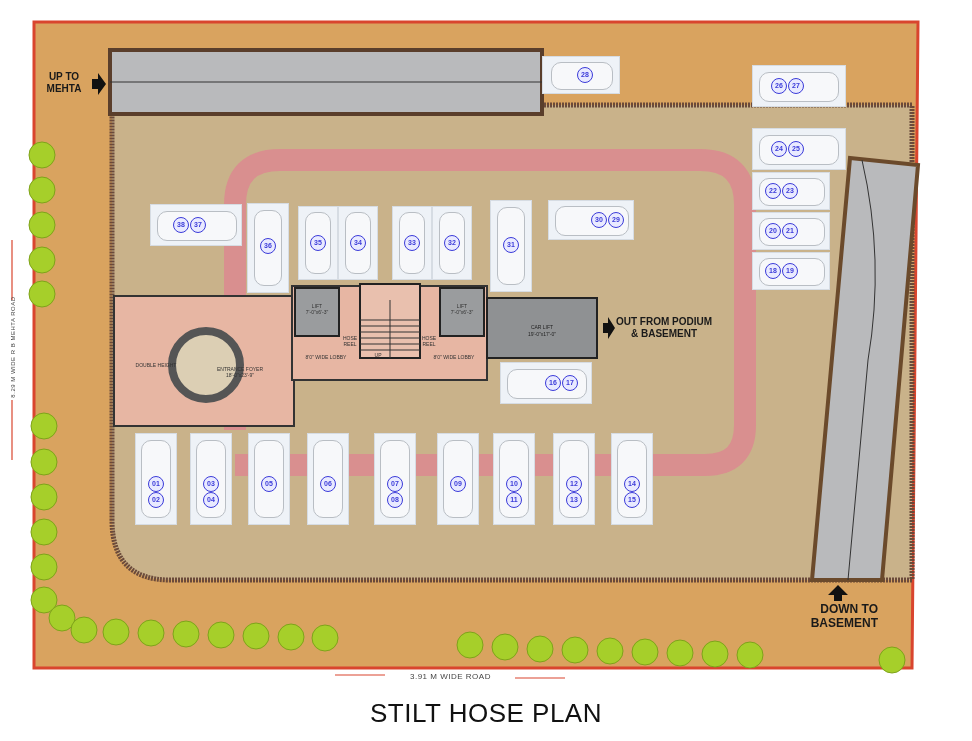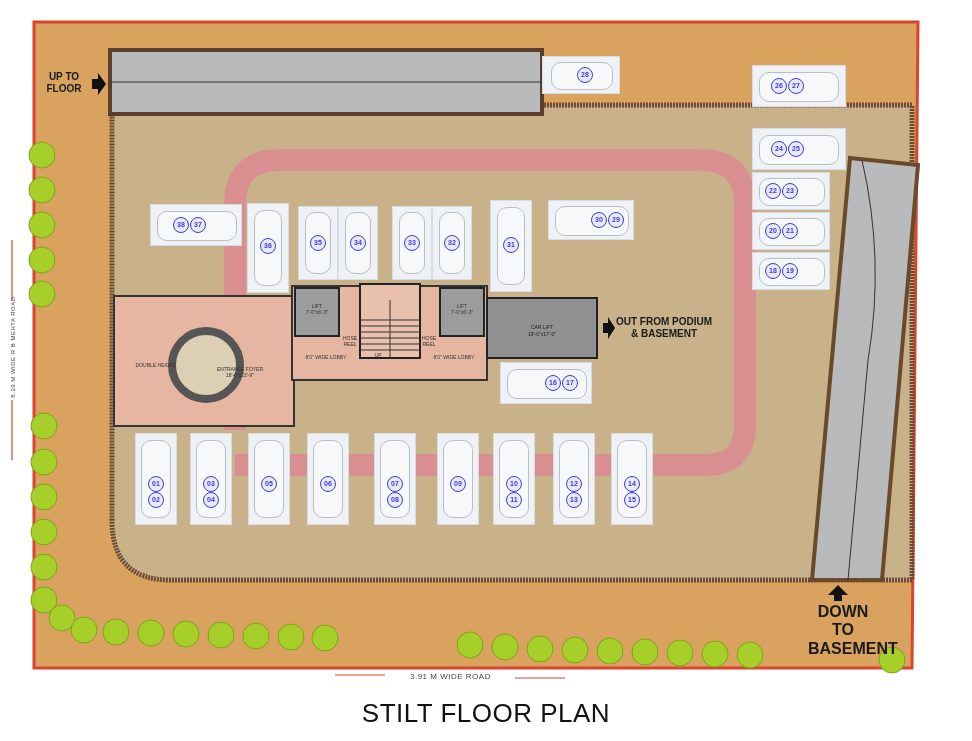--- a/index.html
+++ b/index.html
@@ -206,35 +206,35 @@
     <span class="num" style="left:12px;top:36px;">31</span>
   </div>
 
   <div class="slot" style="left:150px;top:204px;width:92px;height:42px;">
     <div class="car" style="left:6px;top:6px;width:80px;height:30px;"></div>
     <span class="num" style="left:22px;top:12px;">38</span>
     <span class="num" style="left:39px;top:12px;">37</span>
   </div>
 </div>
 
-<div class="lbl" style="left:38px;top:71px;width:52px;font-size:10px;">UP TO FLOOR</div>
+<div class="lbl" style="left:38px;top:71px;width:52px;font-size:10px;">UP TO MEHTA</div>
 <div class="lbl" style="left:614px;top:316px;width:100px;font-size:10px;">OUT FROM PODIUM &amp; BASEMENT</div>
-<div class="lbl" style="left:808px;top:603px;width:70px;font-size:16px;">DOWN TO BASEMENT</div>
+<div class="lbl" style="left:808px;top:603px;width:70px;font-size:12px;text-align:right;">DOWN TO BASEMENT</div>
 
 <div class="tiny" style="left:128px;top:362px;width:56px;">DOUBLE HEIGHT</div>
 <div class="tiny" style="left:210px;top:366px;width:60px;">ENTRANCE FOYER</div>
 <div class="tiny" style="left:210px;top:372px;width:60px;">18'-0"x23'-9"</div>
 <div class="tiny" style="left:297px;top:303px;width:40px;">LIFT</div>
 <div class="tiny" style="left:297px;top:309px;width:40px;">7'-0"x6'-3"</div>
 <div class="tiny" style="left:442px;top:303px;width:40px;">LIFT</div>
 <div class="tiny" style="left:442px;top:309px;width:40px;">7'-0"x6'-3"</div>
 <div class="tiny" style="left:342px;top:335px;width:16px;">HOSE REEL</div>
 <div class="tiny" style="left:421px;top:335px;width:16px;">HOSE REEL</div>
 <div class="tiny" style="left:296px;top:354px;width:60px;">8'0" WIDE LOBBY</div>
 <div class="tiny" style="left:424px;top:354px;width:60px;">8'0" WIDE LOBBY</div>
 <div class="tiny" style="left:368px;top:352px;width:20px;">UP</div>
 <div class="tiny" style="left:512px;top:324px;width:60px;color:#222;">CAR LIFT</div>
 <div class="tiny" style="left:512px;top:331px;width:60px;color:#222;">19'-0"x17'-0"</div>
 
 <div class="road-label" style="left:410px;top:672px;">3.91 M WIDE ROAD</div>
 <div class="road-label" style="left:-52px;top:344px;width:130px;transform:rotate(-90deg);font-size:6px;text-align:center;">8.29 M WIDE R B MEHTA ROAD</div>
 
-<div class="title">STILT FLOOR PLAN</div>
+<div class="title">STILT HOSE PLAN</div>
 
 </body></html>

